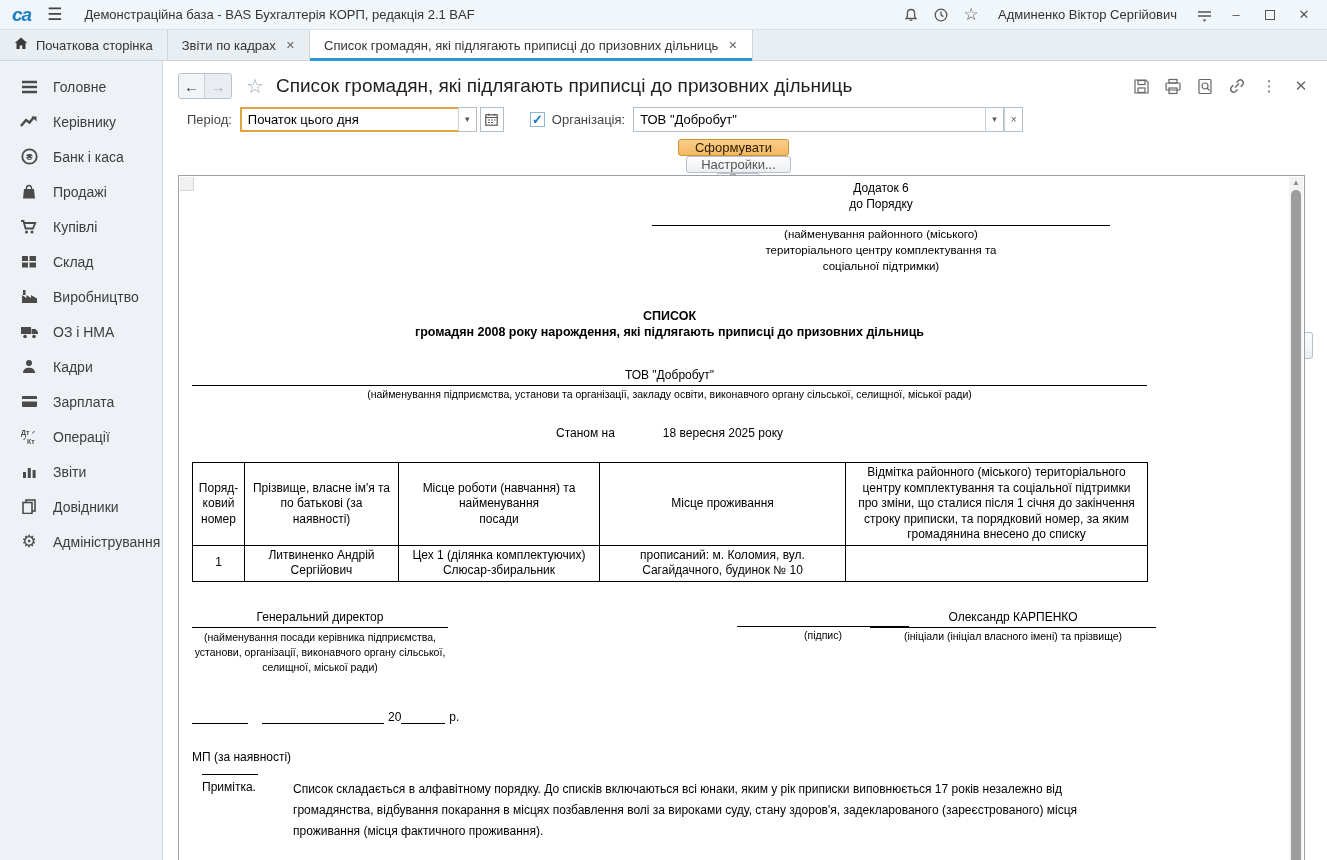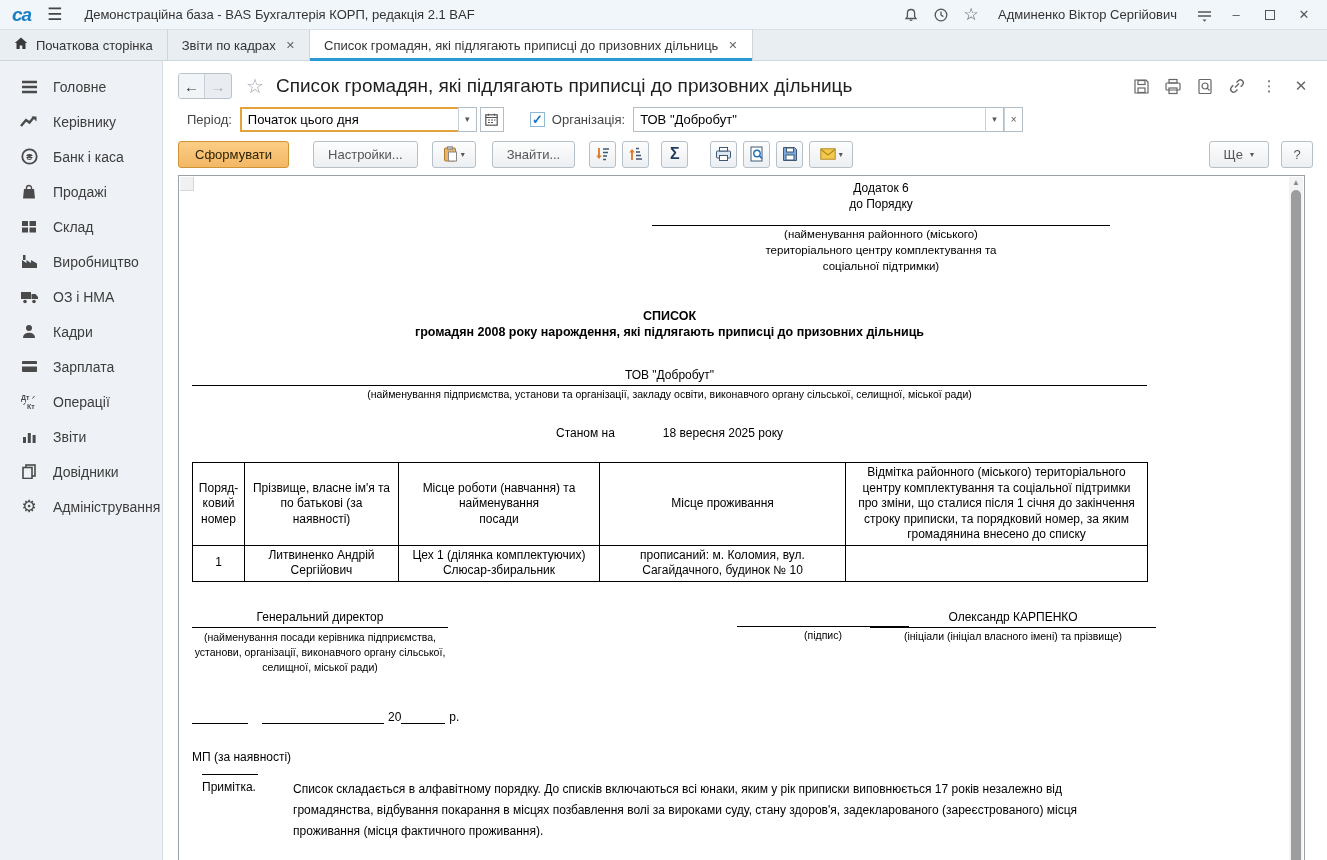--- a/index.html
+++ b/index.html
@@ -56,21 +56,21 @@
   .combo { display:flex; height:25px; }
   .period-box { border:2px solid #e2a33d; border-right:none; width:218px; display:flex; }
   .period-box input { border:none; outline:none; width:100%; padding:0 6px; font-size:13px; font-family:inherit; }
   .dd-btn { width:19px; border:1px solid #b2bdc6; border-left:1px solid #c9d1d8; background:#fff; display:flex; align-items:center; justify-content:center; font-size:9px; color:#555; cursor:pointer; }
   .cal-btn { width:24px; height:25px; border:1px solid #b2bdc6; margin-left:3px; background:#fff; display:flex; align-items:center; justify-content:center; cursor:pointer; }
   .chk { width:15px; height:15px; border:1px solid #8fb7d6; background:#fff; margin:0 7px 0 26px; display:flex; align-items:center; justify-content:center; color:#1976c8; font-size:13px; font-weight:bold; cursor:pointer; }
   .org-box { border:1px solid #b2bdc6; border-right:none; width:352px; display:flex; }
   .org-box input { border:none; outline:none; width:100%; padding:0 6px; font-size:13px; font-family:inherit; }
   .x-btn { width:19px; border:1px solid #b2bdc6; border-left:1px solid #c9d1d8; background:#fff; display:flex; align-items:center; justify-content:center; font-size:10px; color:#555; cursor:pointer; }
 
-  .toolbar { position:absolute; top:78px; left:14px; right:14px; height:30px; display:flex; align-items:center; }
+  .toolbar { position:absolute; top:78px; left:14px; right:14px; height:30px; display:flex; align-items:center;flex-direction:column; }
   .btn { height:27px; border:1px solid #b6c0c9; border-radius:3px; background:linear-gradient(#fdfdfd,#eceff2);
          font-size:13px; color:#555; padding:0 14px; display:flex; align-items:center; cursor:pointer; font-family:inherit; }
   .btn.primary { background:linear-gradient(#fbce85,#f3b765); border:1px solid #cf9436; color:#2e2305; padding:0 16px; margin-right:24px; }
   .btn.gap { margin-right:14px; }
   .ibtn { width:27px; height:27px; border:1px solid #b6c0c9; border-radius:3px; background:linear-gradient(#fdfdfd,#eceff2);
           display:flex; align-items:center; justify-content:center; cursor:pointer; margin-right:6px; }
   .ibtn.wide { width:44px; gap:3px; }
   .ibtn .dd { font-size:8px; color:#555; }
   .sigma { font-size:16px; font-weight:bold; color:#1d3a5f; }
   .tb-right-grp { margin-left:auto; display:flex; gap:12px; }
@@ -211,20 +211,30 @@
     <span class="lbl">Банк і каса</span>
   </div>
   <div class="si">
     <span class="ic">
         <svg width="16" height="16" viewBox="0 0 16 16">
           <path d="M3 5h10l1 9.5H2z" stroke="none"></path>
           <path d="M5.5 5.5V4a2.5 2.5 0 0 1 5 0v1.5" fill="none" stroke-width="1.4"></path>
         </svg>
       </span>
     <span class="lbl">Продажі</span>
+  </div>
+  <div class="si">
+    <span class="ic">
+        <svg width="18" height="16" viewBox="0 0 18 16">
+          <path d="M1 2h2.5l2 7.5H13l2.2-5.5H4.5" fill="none" stroke-width="1.8"></path>
+          <circle cx="6.5" cy="13" r="1.5" stroke="none"></circle>
+          <circle cx="12" cy="13" r="1.5" stroke="none"></circle>
+        </svg>
+      </span>
+    <span class="lbl">Купівлі</span>
   </div>
   <div class="si">
     <span class="ic">
         <svg width="16" height="14" viewBox="0 0 16 14">
           <rect x="1" y="1" width="6" height="5" stroke="none"></rect>
           <rect x="8.5" y="1" width="6.5" height="5" stroke="none"></rect>
           <rect x="1" y="7.5" width="6" height="5" stroke="none"></rect>
           <rect x="8.5" y="7.5" width="6.5" height="5" stroke="none"></rect>
         </svg>
       </span>

